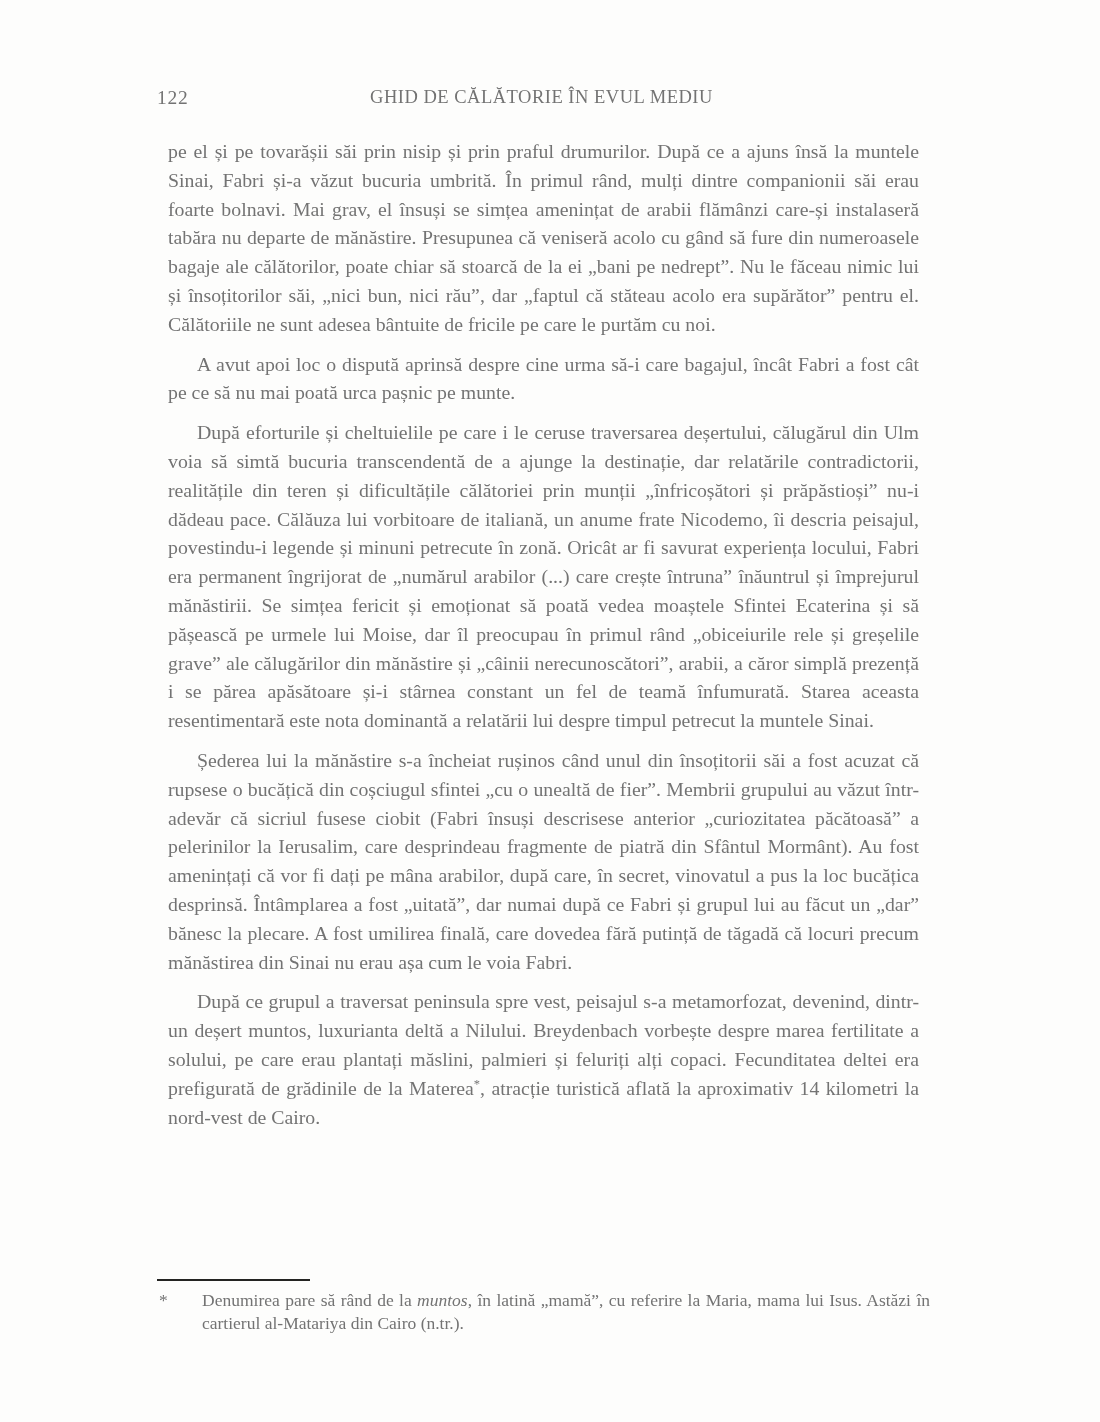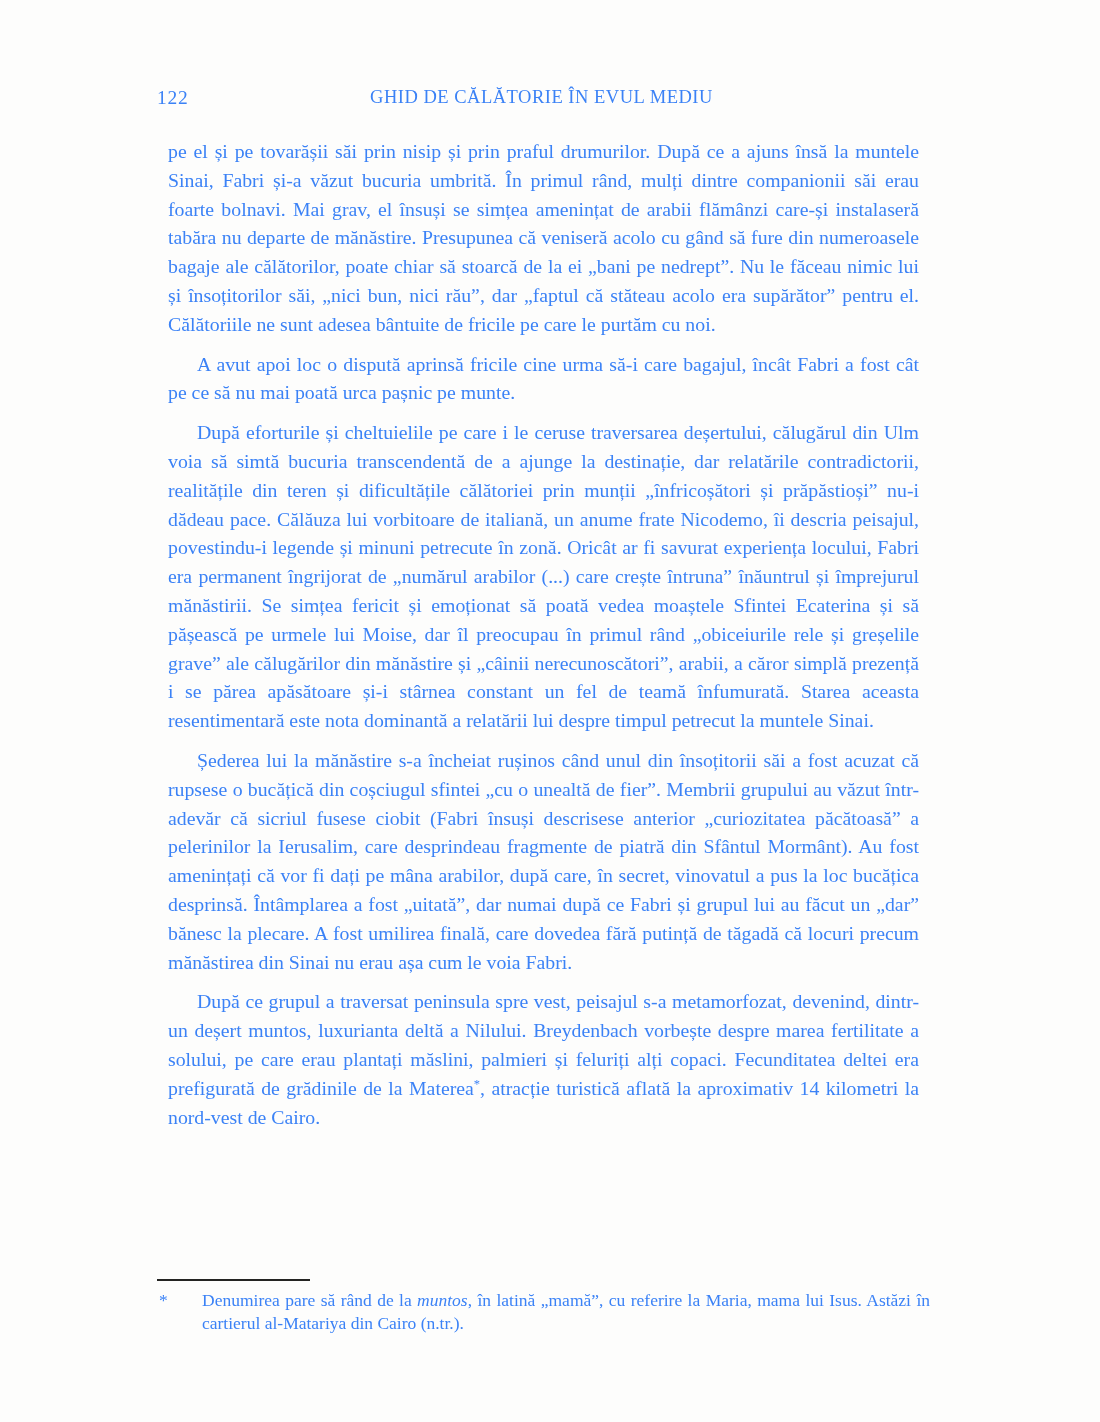--- a/index.html
+++ b/index.html
@@ -5,21 +5,21 @@
   html, body { margin: 0; padding: 0; }
   body {
     width: 1100px; height: 1422px;
     background: #ffffff;
     font-family: "Liberation Serif", "DejaVu Serif", serif;
   }
   .page {
     position: relative;
     width: 1100px; height: 1422px;
     background: #fdfdfc;
-    color: #3b82f6;
+    color: #737373;
     overflow: hidden;
   }
   .page-header {
     position: absolute;
     left: 157px; top: 86px; width: 773px; height: 26px;
   }
   .page-number {
     position: absolute; left: 0; top: 1px;
     font-size: 19.5px; letter-spacing: 0.8px;
   }
@@ -67,21 +67,21 @@
 
 <div class="page">
 
   <header class="page-header">
     <span class="page-number">122</span>
     <span class="running-title">GHID DE CĂLĂTORIE ÎN EVUL MEDIU</span>
   </header>
 
   <main class="text-block">
     <p class="continuation">pe el și pe tovarășii săi prin nisip și prin praful drumurilor. După ce a ajuns însă la muntele Sinai, Fabri și-a văzut bucuria umbrită. În primul rând, mulți dintre companionii săi erau foarte bolnavi. Mai grav, el însuși se simțea amenințat de arabii flămânzi care-și instalaseră tabăra nu departe de mănăstire. Presupunea că veniseră acolo cu gând să fure din numeroasele bagaje ale călătorilor, poate chiar să stoarcă de la ei „bani pe nedrept”. Nu le făceau nimic lui și însoțitorilor săi, „nici bun, nici rău”, dar „faptul că stăteau acolo era supărător” pentru el. Călătoriile ne sunt adesea bântuite de fricile pe care le purtăm cu noi.</p>
-    <p>A avut apoi loc o dispută aprinsă fricile cine urma să-i care bagajul, încât Fabri a fost cât pe ce să nu mai poată urca pașnic pe munte.</p>
+    <p>A avut apoi loc o dispută aprinsă despre cine urma să-i care bagajul, încât Fabri a fost cât pe ce să nu mai poată urca pașnic pe munte.</p>
     <p>După eforturile și cheltuielile pe care i le ceruse traversarea deșertului, călu­gărul din Ulm voia să simtă bucuria transcendentă de a ajunge la destinație, dar relatările contradictorii, realitățile din teren și dificultățile călătoriei prin munții „înfricoșători și prăpăstioși” nu-i dădeau pace. Călăuza lui vorbitoare de italiană, un anume frate Nicodemo, îi descria peisajul, povestindu-i legende și minuni petrecute în zonă. Oricât ar fi savurat experiența locului, Fabri era permanent îngrijorat de „numărul arabilor (...) care crește întruna” înăuntrul și împrejurul mănăstirii. Se simțea fericit și emoționat să poată vedea moaștele Sfintei Ecaterina și să pășească pe urmele lui Moise, dar îl preocupau în primul rând „obiceiurile rele și greșelile grave” ale călugărilor din mănăstire și „câinii nerecunoscători”, arabii, a căror simplă prezență i se părea apăsătoare și-i stârnea constant un fel de teamă înfumurată. Starea aceasta resentimentară este nota dominantă a relatării lui despre timpul petrecut la muntele Sinai.</p>
     <p>Șederea lui la mănăstire s-a încheiat rușinos când unul din însoțitorii săi a fost acuzat că rupsese o bucățică din coșciugul sfintei „cu o unealtă de fier”. Membrii grupului au văzut într-adevăr că sicriul fusese ciobit (Fabri însuși descrisese ante­rior „curiozitatea păcătoasă” a pelerinilor la Ierusalim, care desprindeau fragmente de piatră din Sfântul Mormânt). Au fost amenințați că vor fi dați pe mâna arabilor, după care, în secret, vinovatul a pus la loc bucățica desprinsă. Întâmplarea a fost „uitată”, dar numai după ce Fabri și grupul lui au făcut un „dar” bănesc la plecare. A fost umilirea finală, care dovedea fără putință de tăgadă că locuri precum mănăs­tirea din Sinai nu erau așa cum le voia Fabri.</p>
     <p><span>După ce grupul a traversat peninsula spre vest, peisajul s-a metamorfozat, devenind, dintr-un deșert muntos, luxurianta deltă a Nilului. Breydenbach vorbește despre marea fertilitate a solului, pe care erau plantați măslini, palmieri și feluriți alți copaci. Fecunditatea deltei era prefigurată de grădinile de la Materea</span><sup class="note-ref">*</sup><span>, atracție turistică aflată la aproximativ 14 kilometri la nord-vest de Cairo.</span></p>
   </main>
 
   <div class="footnote-rule"></div>
 
   <footer class="footnote">
     <span class="fn-marker">*</span>
     <span class="fn-text"><span>Denumirea pare să rând de la </span><i>muntos</i><span>, în latină „mamă”, cu referire la Maria, mama lui Isus. Astăzi în cartierul al-Matariya din Cairo (n.tr.).</span></span>

